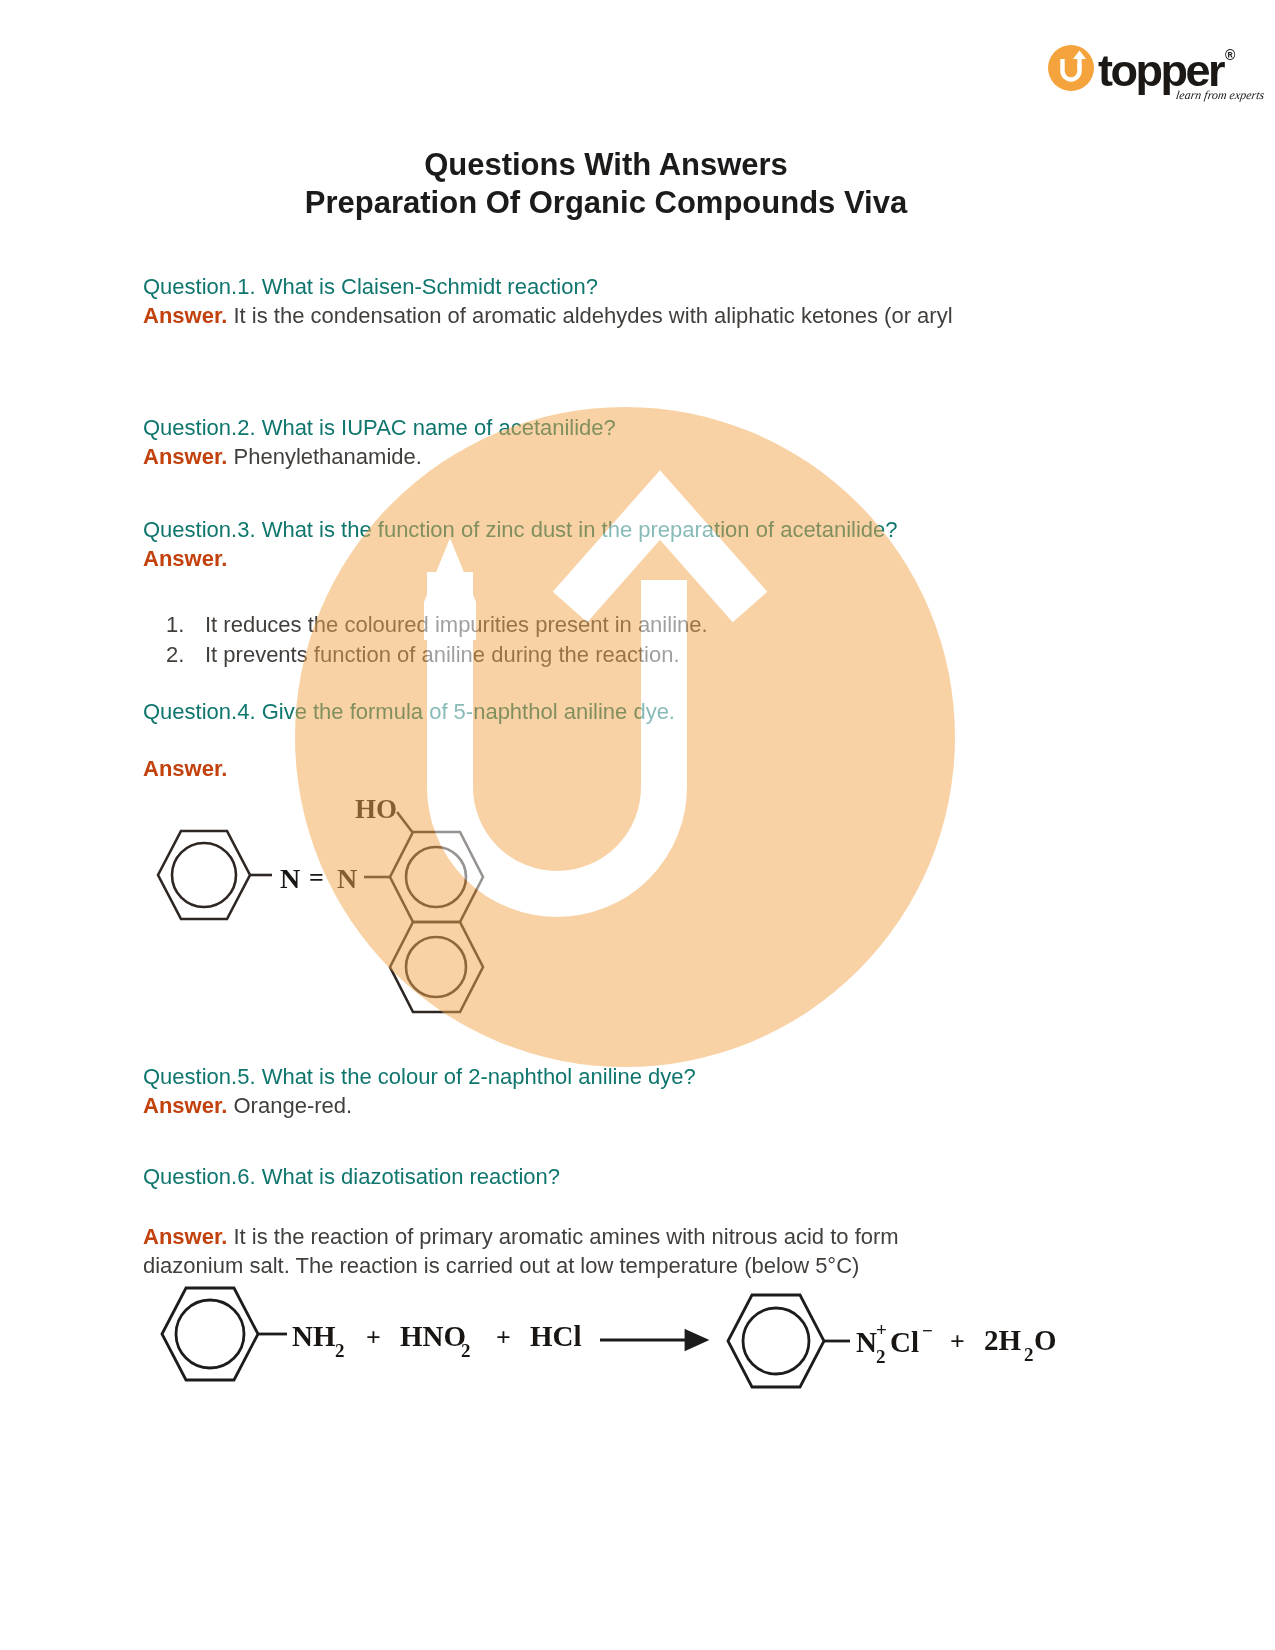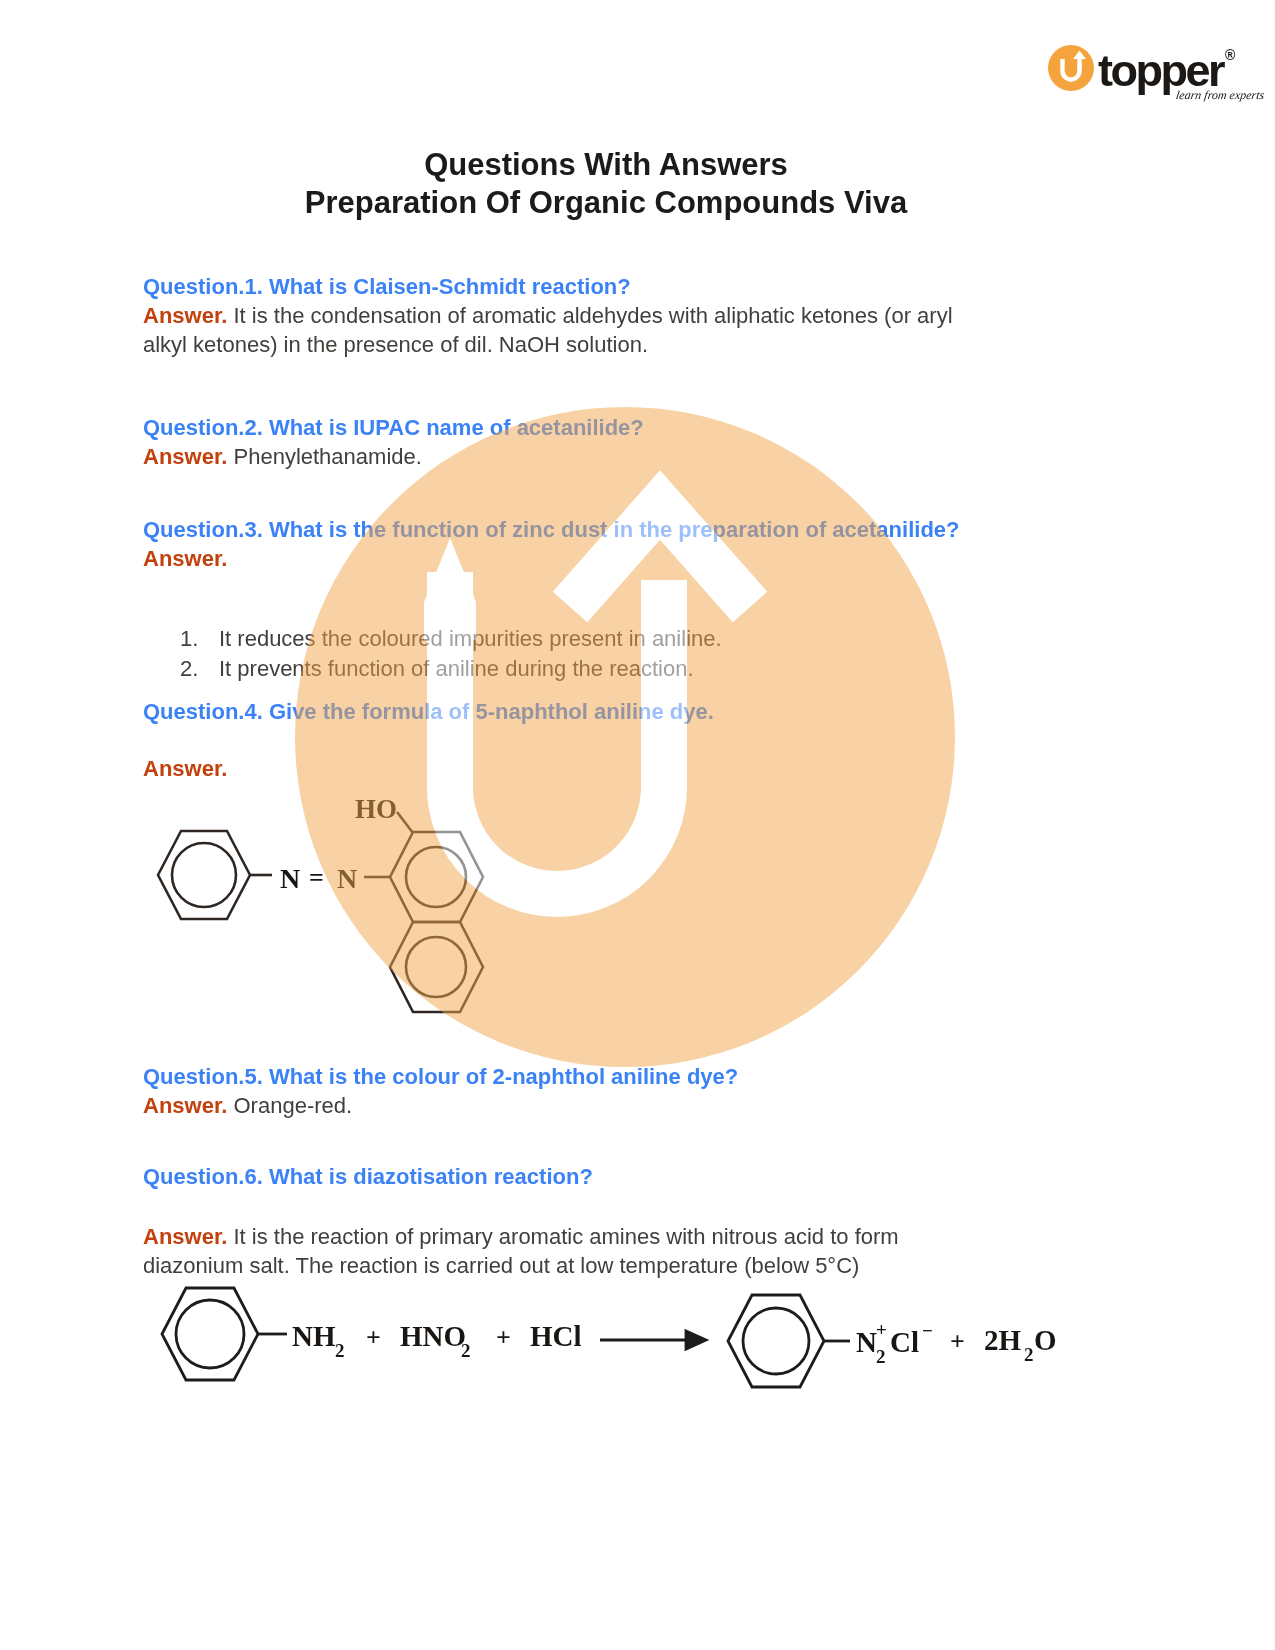--- a/index.html
+++ b/index.html
@@ -10,24 +10,24 @@
   #logo .brand{font-size:45px;font-weight:700;letter-spacing:-2.5px;color:#1b1816;
                line-height:52px;margin-left:4px;}
   #logo .reg{font-size:14px;font-weight:700;color:#1b1816;position:relative;top:2px;left:2px;}
   #tagline{position:absolute;left:1176px;top:88px;font-family:"Liberation Serif",serif;
            font-style:italic;font-size:12px;color:#1b1816;white-space:nowrap;transform:skewX(-8deg);}
   
   #title{position:absolute;left:0;top:146px;width:1212px;text-align:center;
          font-size:31px;font-weight:700;color:#1d1b19;line-height:38px;}
   
   .blk{position:absolute;left:143px;font-size:22px;line-height:29px;color:#413e3b;}
-  .qhead{font-weight:700;color:#3b82f6;white-space:nowrap;}
+  .qhead{font-weight:400;color:#0f766e;white-space:nowrap;}
   .alabel{font-weight:700;color:#c2410c;}
   .para{max-width:860px;}
-  ol.zn{margin:14px;padding:0;list-style:none;counter-reset:it;}
+  ol.zn{margin:0;padding:0;list-style:none;counter-reset:it;}
   ol.zn li{counter-increment:it;padding-left:62px;position:relative;margin-bottom:1px;}
   ol.zn li::before{content:counter(it) ".";position:absolute;left:23px;}
   
   #chem,#watermark{position:absolute;left:0;top:0;pointer-events:none;}
   #chem{z-index:2;}
   #watermark{z-index:5;opacity:0.5;}
   .chemtxt{font-family:"Liberation Serif",serif;font-weight:700;fill:#181512;}
 </style>
 </head>
 <body>
@@ -48,21 +48,20 @@
 
   <div id="title">
     <div>Questions With Answers</div>
     <div>Preparation Of Organic Compounds Viva</div>
   </div>
 
   <div class="blk qhead" style="top:272px">Question.1. What is Claisen-Schmidt reaction?</div>
   <div class="blk para" style="top:301px">
     <span class="alabel">Answer.</span>
     <span>It is the condensation of aromatic aldehydes with aliphatic ketones (or aryl</span>
-    <div>alkyl ketones) in the presence of dil. NaOH solution.</div>
   </div>
 
   <div class="blk qhead" style="top:413px">Question.2. What is IUPAC name of acetanilide?</div>
   <div class="blk para" style="top:442px">
     <span class="alabel">Answer.</span>
     <span>Phenylethanamide.</span>
   </div>
 
   <div class="blk qhead" style="top:515px">Question.3. What is the function of zinc dust in the preparation of acetanilide?</div>
   <div class="blk alabel" style="top:544px">Answer.</div>

